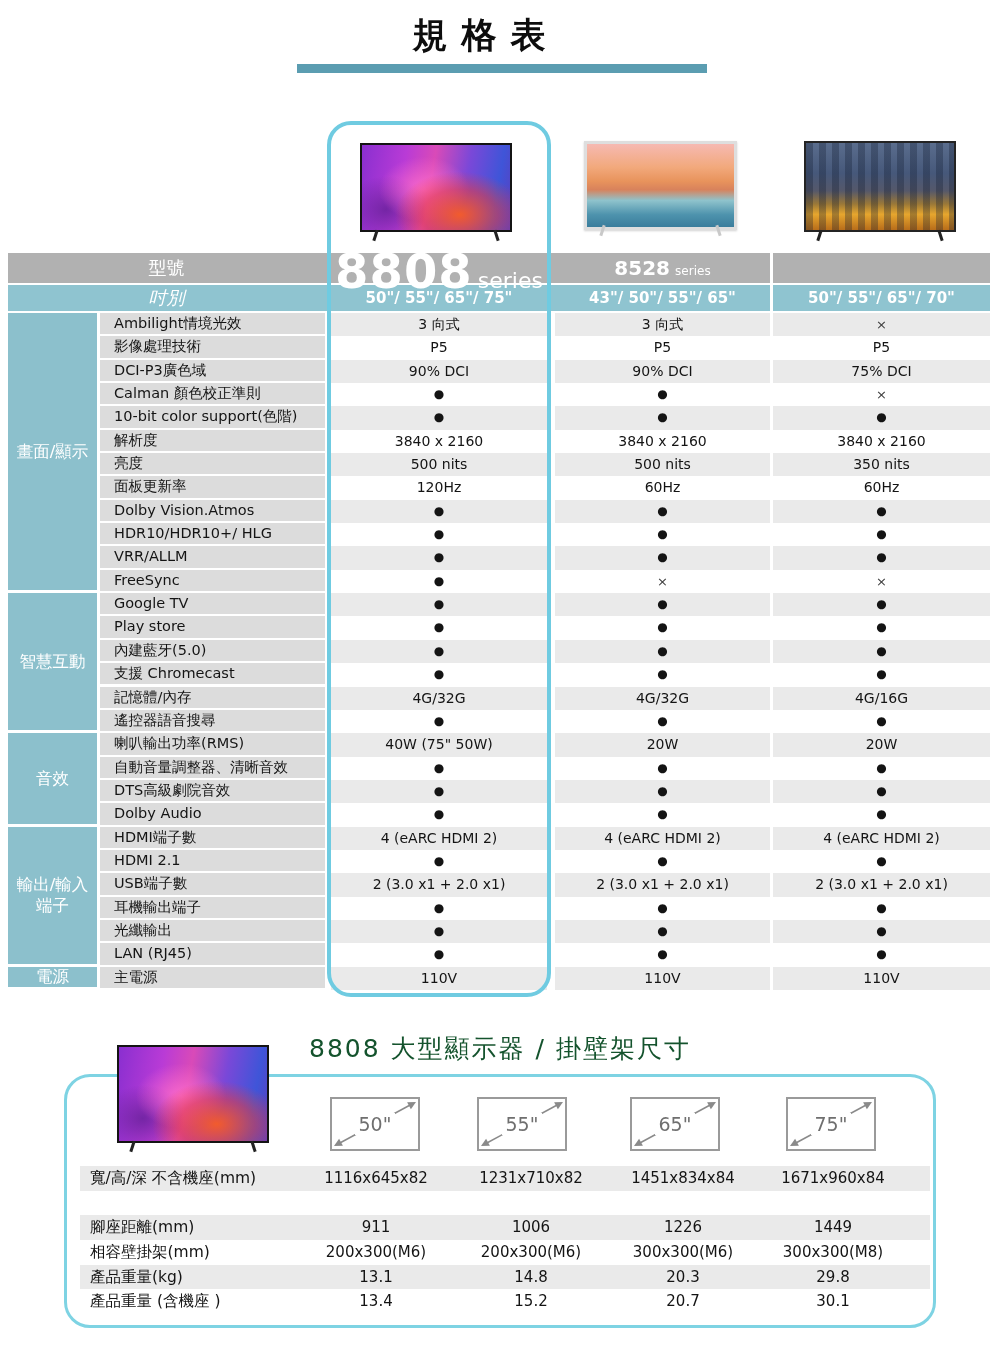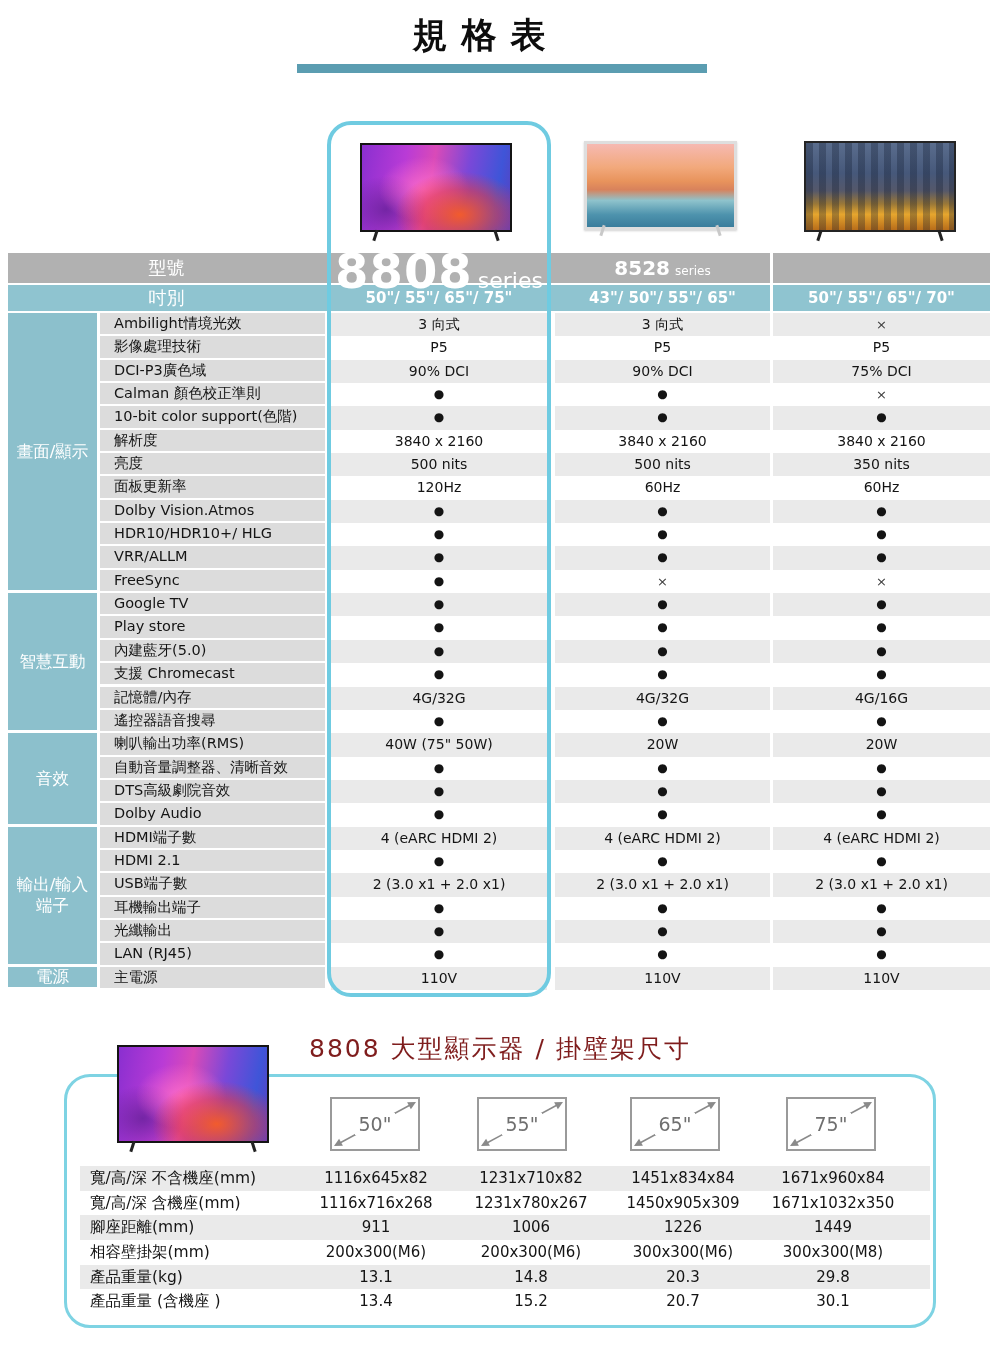--- a/index.html
+++ b/index.html
@@ -39,21 +39,21 @@
   .hl-box{left:327px;top:121px;width:224px;height:876px;border:4px solid #6FCBE1;
     border-radius:24px;box-sizing:border-box;z-index:6;pointer-events:none;}
 
   
   .band-model{left:8px;top:253px;width:982px;height:30px;background:#B1B1B1;}
   .band-size{left:8px;top:285px;width:982px;height:26px;background:#8FC4D0;}
   .band-sep{left:770px;top:253px;width:3px;height:58px;background:#fff;z-index:2;}
   .model-left{left:8px;top:253px;width:317px;height:30px;line-height:30px;text-align:center;
     color:#fff;font-size:18px;z-index:3;}
   .size-left{left:8px;top:285px;width:317px;height:26px;line-height:26px;text-align:center;
-    color:#fff;font-size:18px;z-index:3;}
+    color:#fff;font-size:18px;z-index:3;font-style:italic;}
   .hdr-main{left:327px;top:243px;width:224px;text-align:center;color:#fff;z-index:7;white-space:nowrap;}
   .hdr-main .n{font-size:48px;font-weight:bold;letter-spacing:1px;}
   .hdr-main .s{font-size:22px;}
   .hdr-sub{top:253px;height:28px;line-height:30px;text-align:center;color:#fff;z-index:3;white-space:nowrap;}
   .hdr-sub .n{font-size:20px;font-weight:bold;}
   .hdr-sub .s{font-size:12px;}
   .hdr-8528{left:555px;width:215px;}
   .hdr-8288{left:773px;width:217px;}
   .inch{top:285px;height:26px;line-height:26px;text-align:center;color:#fff;font-weight:bold;
     font-size:15px;z-index:7;white-space:nowrap;}
@@ -71,21 +71,21 @@
   .v0{left:323px;width:216px;}
   .v1{left:547px;width:215px;}
   .v2{left:765px;width:217px;}
   .shade .spec-val{background:#EAEAEA;}
   .spec-val.dot{font-size:12px;}
   .spec-val.cross{font-size:13px;color:#3c3c3c;}
   .spec-group{position:absolute;left:0;width:89px;background:#8CC0CC;color:#fff;font-size:16.5px;
     display:flex;align-items:center;justify-content:center;text-align:center;white-space:pre-line;line-height:1.3;}
 
   
-  .bottom-title{left:0;top:1032px;width:1000px;text-align:center;font-size:25px;color:#7f1d1d;letter-spacing:2px;}
+  .bottom-title{left:0;top:1032px;width:1000px;text-align:center;font-size:25px;color:#14532d;letter-spacing:2px;}
   .bottom-box{left:64px;top:1074px;width:872px;height:254px;border:3px solid #7ED3E3;
     border-radius:26px;box-sizing:border-box;z-index:1;}
   .tv-bottom{left:117px;top:1045px;width:152px;height:98px;background:#141414;padding:2px;z-index:3;}
   .size-box{position:absolute;top:1097px;width:90px;height:54px;border:2px solid #9a9a9a;
     box-sizing:border-box;background:#fff;z-index:2;}
   .size-box svg{position:absolute;left:0;top:0;}
   .size-label{position:absolute;left:0;top:0;width:100%;height:100%;display:flex;align-items:center;
     justify-content:center;font-size:19px;color:#6f6f6f;z-index:2;}
   .size-label span{background:#fff;padding:0 4px;}
   .sb0{left:330px;} .sb1{left:477px;} .sb2{left:630px;} .sb3{left:786px;}
@@ -374,27 +374,20 @@
   </div>
 
   <div class="abs btable">
       <div class="brow shade" style="top: 0px;">
         <div class="blabel">寬/高/深 不含機座(mm)</div>
         <div class="bval bv0">1116x645x82</div>
         <div class="bval bv1">1231x710x82</div>
         <div class="bval bv2">1451x834x84</div>
         <div class="bval bv3">1671x960x84</div>
       </div>
-      <div class="brow" style="top: 24.65px;">
-        <div class="blabel">寬/高/深 含機座(mm)</div>
-        <div class="bval bv0">1116x716x268</div>
-        <div class="bval bv1">1231x780x267</div>
-        <div class="bval bv2">1450x905x309</div>
-        <div class="bval bv3">1671x1032x350</div>
-      </div>
       <div class="brow shade" style="top: 49.3px;">
         <div class="blabel">腳座距離(mm)</div>
         <div class="bval bv0">911</div>
         <div class="bval bv1">1006</div>
         <div class="bval bv2">1226</div>
         <div class="bval bv3">1449</div>
       </div>
       <div class="brow" style="top: 73.95px;">
         <div class="blabel">相容壁掛架(mm)</div>
         <div class="bval bv0">200x300(M6)</div>

